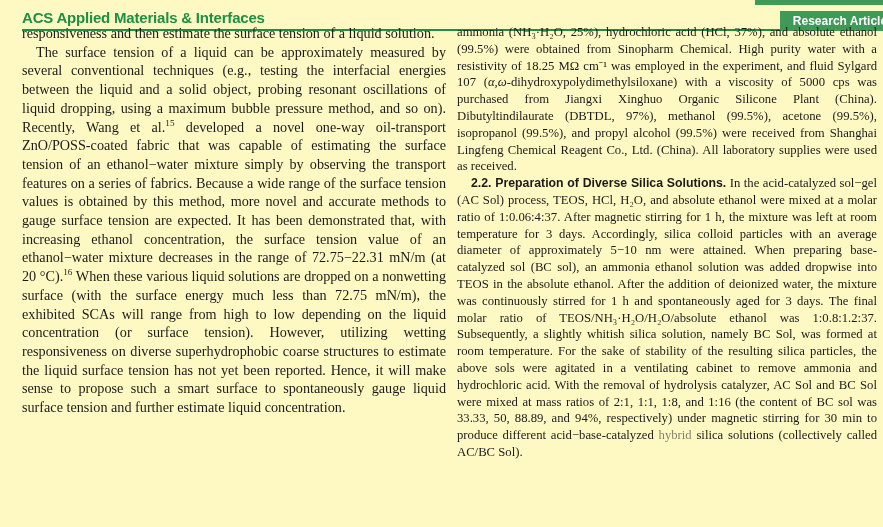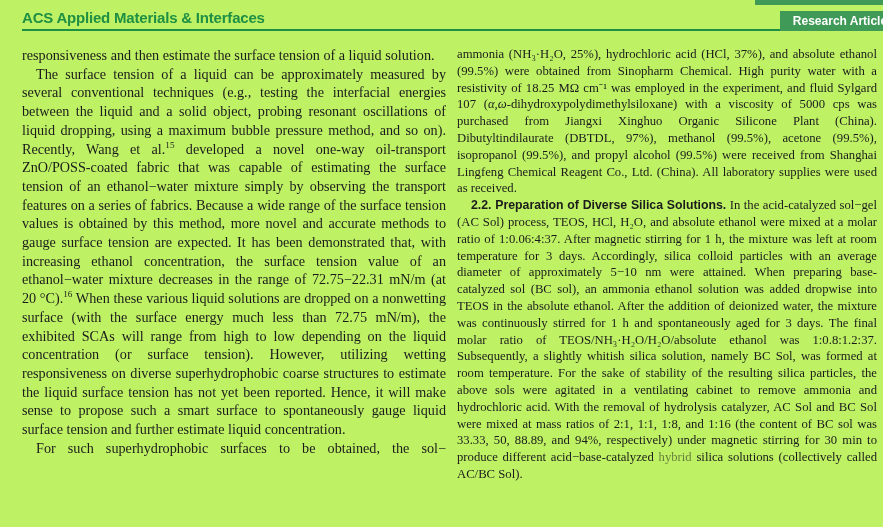--- a/index.html
+++ b/index.html
@@ -1,19 +1,19 @@
 <!DOCTYPE html>
 <html><head>
 <meta charset="utf-8">
 <style>
   html,body{margin:0;padding:0;}
   .page{
     position:relative;
     width:883px;height:527px;
-    background:#bef264;
+    background:#fef9c3;
     overflow:hidden;
     font-family:"Liberation Serif",serif;
     color:#1b1b1b;
   }
   .top-strip{
     position:absolute;top:0;right:0;
     width:128px;height:5px;
   }
   .journal-title{
     position:absolute;left:22px;top:9px;
@@ -26,21 +26,21 @@
     width:853px;height:2px;
   }
   .badge{
     position:absolute;left:780px;top:11px;
     width:120px;height:20px;line-height:20px;
     text-align:center;color:#fff;
     font-family:"Liberation Sans",sans-serif;
     font-weight:700;font-size:12px;
   }
   .col{
-    position:absolute;top:46px;
+    position:absolute;top:24px;
     text-align:justify;
   }
   .col-left{
     left:22px;width:424px;
     font-size:14.2px;line-height:18.7px;
   }
   .col-right{
     left:457px;width:420px;
     font-size:12.7px;line-height:16.8px;
   }
@@ -60,19 +60,18 @@
 <body>
 
 <div class="page">
   <div class="top-strip" style="background: rgb(63, 154, 88);"></div>
   <div class="journal-title" style="color: rgb(30, 143, 67);">ACS Applied Materials &amp; Interfaces</div>
   <div class="header-rule" style="background: rgb(30, 143, 67);"></div>
   <div class="badge" style="background: rgb(63, 154, 88);">Research Article</div>
   <div class="col col-left">
       <div class="para"><span class="run-n">responsiveness and then estimate the surface tension of a liquid solution.</span></div>
       <div class="para indent"><span class="run-n">The surface tension of a liquid can be approximately measured by several conventional techniques (e.g., testing the interfacial energies between the liquid and a solid object, probing resonant oscillations of liquid dropping, using a maximum bubble pressure method, and so on). Recently, Wang et al.</span><sup class="run-sup">15</sup><span class="run-n"> developed a novel one-way oil-transport ZnO/POSS-coated fabric that was capable of estimating the surface tension of an ethanol−water mixture simply by observing the transport features on a series of fabrics. Because a wide range of the surface tension values is obtained by this method, more novel and accurate methods to gauge surface tension are expected. It has been demonstrated that, with increasing ethanol concentration, the surface tension value of an ethanol−water mixture decreases in the range of 72.75−22.31 mN/m (at 20 °C).</span><sup class="run-sup">16</sup><span class="run-n"> When these various liquid solutions are dropped on a nonwetting surface (with the surface energy much less than 72.75 mN/m), the exhibited SCAs will range from high to low depending on the liquid concentration (or surface tension). However, utilizing wetting responsiveness on diverse superhydrophobic coarse structures to estimate the liquid surface tension has not yet been reported. Hence, it will make sense to propose such a smart surface to spontaneously gauge liquid surface tension and further estimate liquid concentration.</span></div>
-      <div class="para indent jlast"><span class="run-n">For such superhydrophobic surfaces to be obtained, the sol−</span></div>
     </div>
   <div class="col col-right">
       <div class="para"><span class="run-n">ammonia (NH₃·H₂O, 25%), hydrochloric acid (HCl, 37%), and absolute ethanol (99.5%) were obtained from Sinopharm Chemical. High purity water with a resistivity of 18.25 MΩ cm⁻¹ was employed in the experiment, and fluid Sylgard 107 (</span><span class="run-i">α,ω</span><span class="run-n">-dihydroxypolydimethylsiloxane) with a viscosity of 5000 cps was purchased from Jiangxi Xinghuo Organic Silicone Plant (China). Dibutyltindilaurate (DBTDL, 97%), methanol (99.5%), acetone (99.5%), isopropanol (99.5%), and propyl alcohol (99.5%) were received from Shanghai Lingfeng Chemical Reagent Co., Ltd. (China). All laboratory supplies were used as received.</span></div>
       <div class="para indent"><span class="run-b">2.2. Preparation of Diverse Silica Solutions.</span><span class="run-n"> In the acid-catalyzed sol−gel (AC Sol) process, TEOS, HCl, H₂O, and absolute ethanol were mixed at a molar ratio of 1:0.06:4:37. After magnetic stirring for 1 h, the mixture was left at room temperature for 3 days. Accordingly, silica colloid particles with an average diameter of approximately 5−10 nm were attained. When preparing base-catalyzed sol (BC sol), an ammonia ethanol solution was added dropwise into TEOS in the absolute ethanol. After the addition of deionized water, the mixture was continuously stirred for 1 h and spontaneously aged for 3 days. The final molar ratio of TEOS/NH₃·H₂O/H₂O/absolute ethanol was 1:0.8:1.2:37. Subsequently, a slightly whitish silica solution, namely BC Sol, was formed at room temperature. For the sake of stability of the resulting silica particles, the above sols were agitated in a ventilating cabinet to remove ammonia and hydrochloric acid. With the removal of hydrolysis catalyzer, AC Sol and BC Sol were mixed at mass ratios of 2:1, 1:1, 1:8, and 1:16 (the content of BC sol was 33.33, 50, 88.89, and 94%, respectively) under magnetic stirring for 30 min to produce different acid−base-catalyzed </span><span class="run-faded">hybrid</span><span class="run-n"> silica solutions (collectively called AC/BC Sol).</span></div>
     </div>
 </div>
 
 </body></html>

